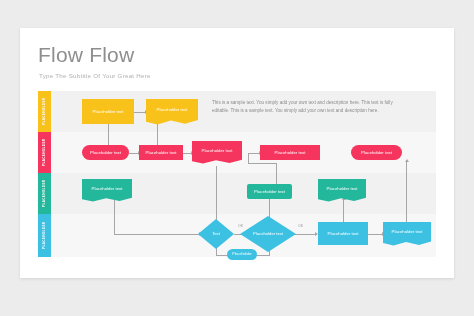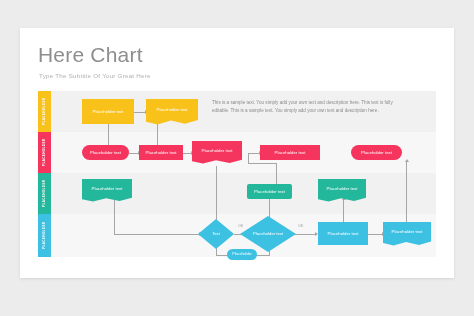--- a/index.html
+++ b/index.html
@@ -95,21 +95,21 @@
   .arrow.up{border-left:2px solid transparent;border-right:2px solid transparent;border-bottom:3px solid #a6a6a6;}
   .edge-label{
     position:absolute;font-size:3.6px;color:#9a9a9a;white-space:nowrap;
   }
 </style>
 </head>
 <body>
 
 <div id="slide-frame">
 
-  <div id="slide-title">Here Chart</div>
+  <div id="slide-title">Flow Flow</div>
   <div id="slide-subtitle">Type The Subtitle Of Your Great Here</div>
 
   <div id="chart-area">
 
     <div class="lane-band shaded" style="top:0px;height:41px;"></div>
     <div class="lane-band plain" style="top:41px;height:41px;"></div>
     <div class="lane-band shaded" style="top:82px;height:41px;"></div>
     <div class="lane-band plain" style="top:123px;height:43px;"></div>
 
     <div class="lane-tab" style="top:0px;height:41px;background:#F9C21B;">

